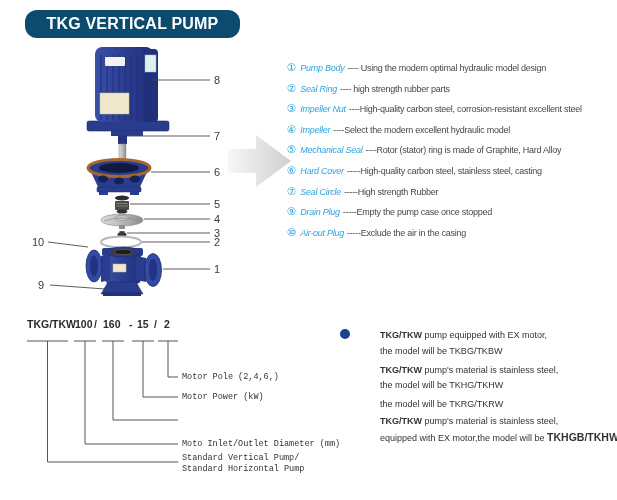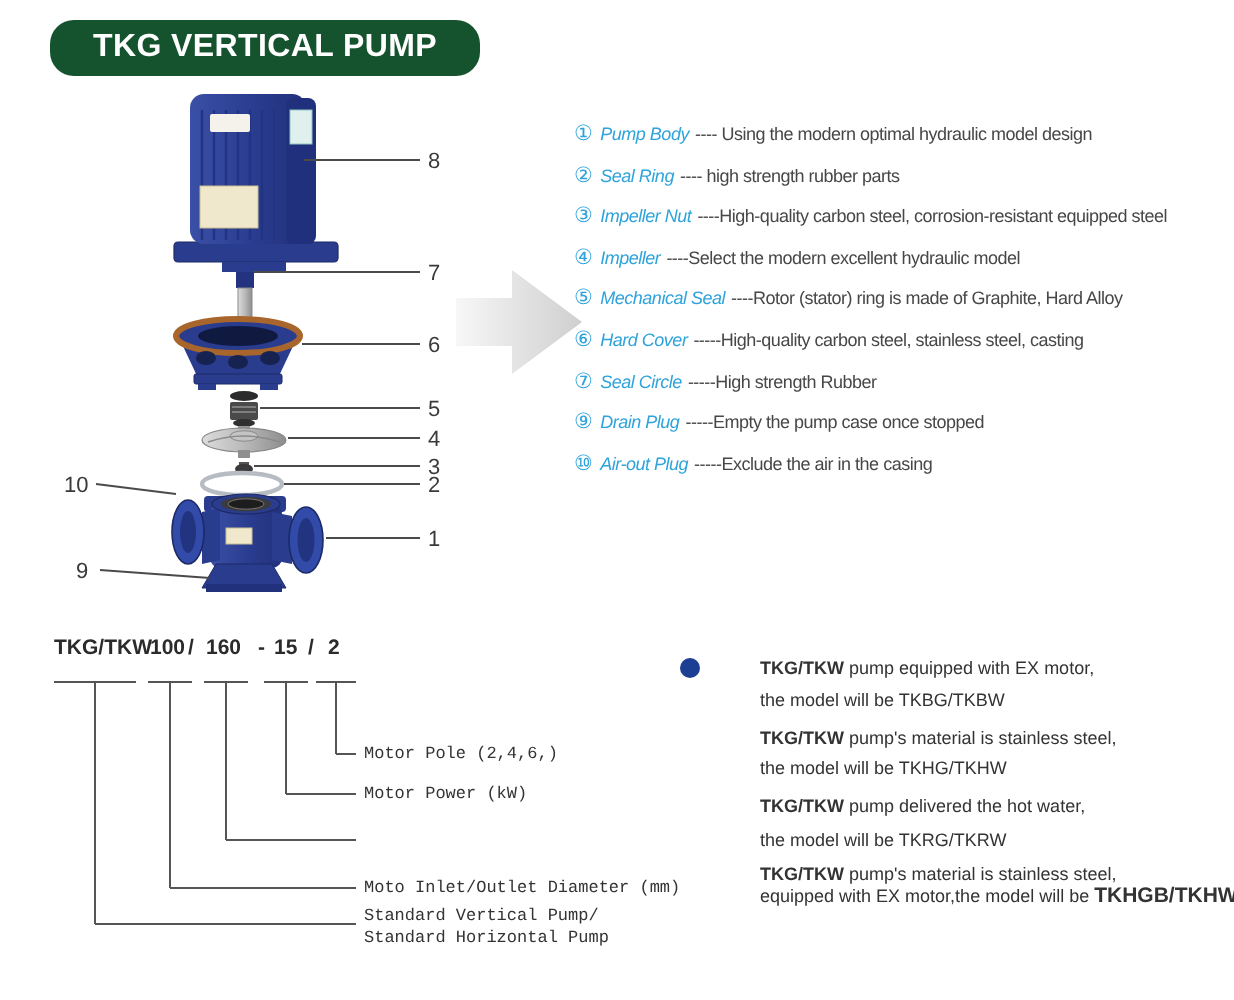--- a/index.html
+++ b/index.html
@@ -1,20 +1,20 @@
 <!DOCTYPE html>
 <html><head>
 <meta charset="utf-8">
 <style>
   html,body{margin:0;padding:0;background:#fff;}
   .page{position:relative;width:617px;height:500px;background:#ffffff;overflow:hidden;
         font-family:"Liberation Sans","DejaVu Sans",sans-serif;}
 
   
-  .banner{position:absolute;left:25px;top:10px;width:215px;height:28px;background:#14532d;
+  .banner{position:absolute;left:25px;top:10px;width:215px;height:28px;background:#0c4a6e;
           border-radius:12px;display:flex;align-items:center;justify-content:center;}
   .banner span{color:#ffffff;font-size:16px;font-weight:bold;letter-spacing:.2px;}
 
   
   .pump-svg{position:absolute;left:15px;top:42px;}
   .arrow-svg{position:absolute;left:228px;top:134px;}
   .co{font-size:11px;fill:#3a3a3a;font-family:"Liberation Sans","DejaVu Sans",sans-serif;}
 
   
   .parts-list{position:absolute;left:287px;top:57px;width:330px;}
@@ -169,21 +169,21 @@
         <stop offset="0" stop-color="#f7f7f7"></stop>
           <stop offset="1" stop-color="#cfcfcf"></stop>
       </linearGradient>
     </defs>
     <polygon points="0,15 28,15 28,1 63,27 28,53 28,39 0,39" fill="url(#gArrow)"></polygon>
   </svg>
 
   <div class="parts-list">
     <div class="p-row"><span class="p-num">①</span><span class="p-name">Pump Body</span><span class="p-desc">---- Using the modern optimal hydraulic model design</span></div>
     <div class="p-row"><span class="p-num">②</span><span class="p-name">Seal Ring</span><span class="p-desc">---- high strength rubber parts</span></div>
-    <div class="p-row"><span class="p-num">③</span><span class="p-name">Impeller Nut</span><span class="p-desc">----High-quality carbon steel, corrosion-resistant equipped steel</span></div>
+    <div class="p-row"><span class="p-num">③</span><span class="p-name">Impeller Nut</span><span class="p-desc">----High-quality carbon steel, corrosion-resistant excellent steel</span></div>
     <div class="p-row"><span class="p-num">④</span><span class="p-name">Impeller</span><span class="p-desc">----Select the modern excellent hydraulic model</span></div>
     <div class="p-row"><span class="p-num">⑤</span><span class="p-name">Mechanical Seal</span><span class="p-desc">----Rotor (stator) ring is made of Graphite, Hard Alloy</span></div>
     <div class="p-row"><span class="p-num">⑥</span><span class="p-name">Hard Cover</span><span class="p-desc">-----High-quality carbon steel, stainless steel, casting</span></div>
     <div class="p-row"><span class="p-num">⑦</span><span class="p-name">Seal Circle</span><span class="p-desc">-----High strength Rubber</span></div>
     <div class="p-row"><span class="p-num">⑨</span><span class="p-name">Drain Plug</span><span class="p-desc">-----Empty the pump case once stopped</span></div>
     <div class="p-row"><span class="p-num">⑩</span><span class="p-name">Air-out Plug</span><span class="p-desc">-----Exclude the air in the casing</span></div>
   </div>
 
   <svg class="mc-svg" width="320" height="190" viewBox="0 0 320 190">
     <g stroke="#555" stroke-width="1">
@@ -220,19 +220,18 @@
     <div>Standard Vertical Pump/</div>
     <div>Standard Horizontal Pump</div>
   </div>
 
   <div class="note-bullet"></div>
   <div class="notes">
     <div class="note-line"><span class="nb">TKG/TKW</span><span> pump equipped with EX motor,</span><span class="nb2"></span></div>
     <div class="note-line"><span class="nb"></span><span>the model will be TKBG/TKBW</span><span class="nb2"></span></div>
     <div class="note-line"><span class="nb">TKG/TKW</span><span> pump's material is stainless steel,</span><span class="nb2"></span></div>
     <div class="note-line"><span class="nb"></span><span>the model will be TKHG/TKHW</span><span class="nb2"></span></div>
-    <div class="note-line"><span class="nb">TKG/TKW</span><span> pump delivered the hot water,</span><span class="nb2"></span></div>
     <div class="note-line"><span class="nb"></span><span>the model will be TKRG/TKRW</span><span class="nb2"></span></div>
     <div class="note-line"><span class="nb">TKG/TKW</span><span> pump's material is stainless steel,</span><span class="nb2"></span></div>
     <div class="note-line"><span class="nb"></span><span>equipped with EX motor,the model will be </span><span class="nb2">TKHGB/TKHWB</span></div>
   </div>
 
 </div>
 
 </body></html>

